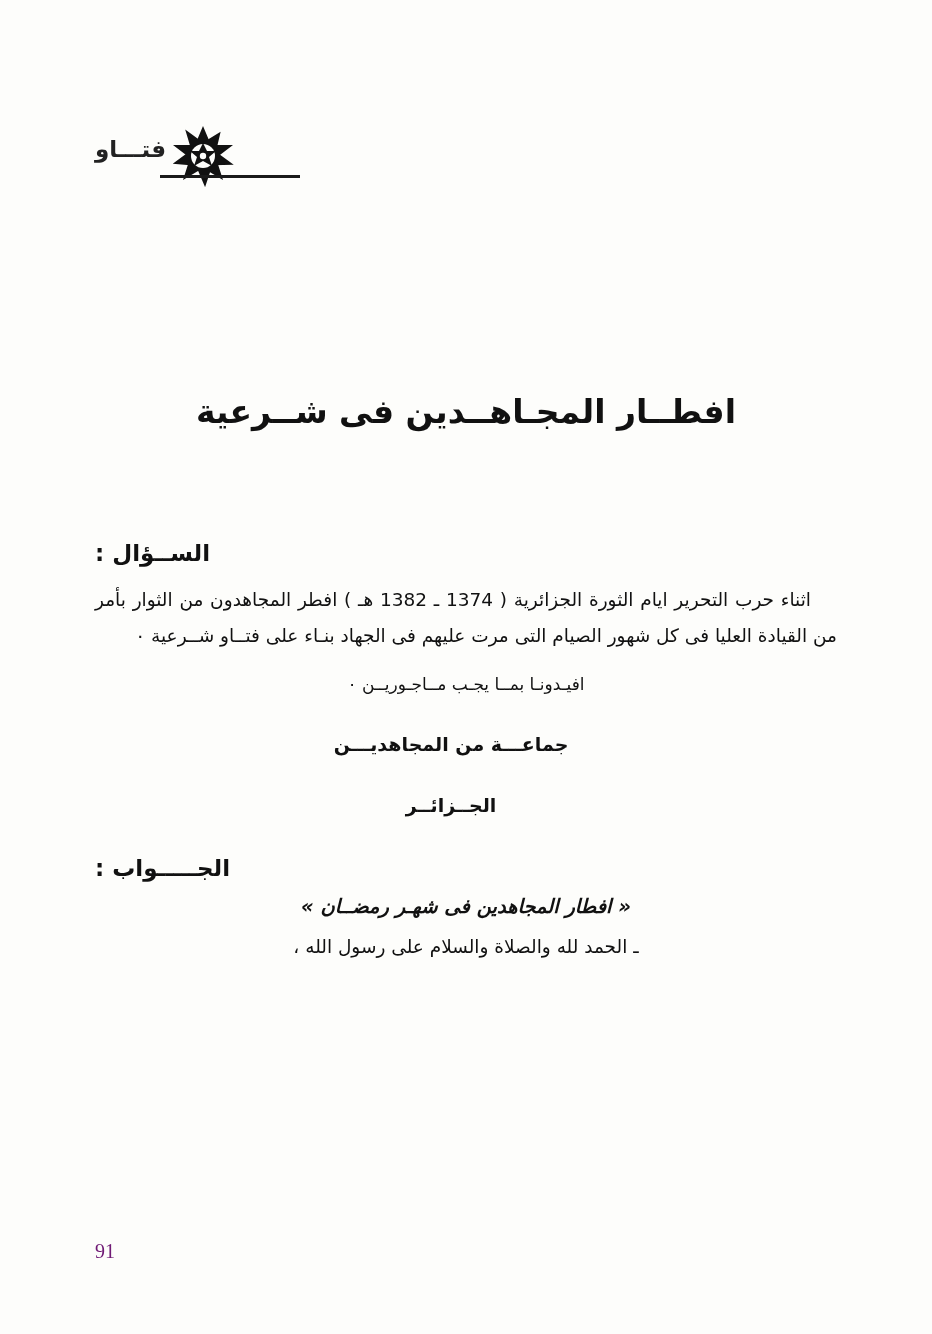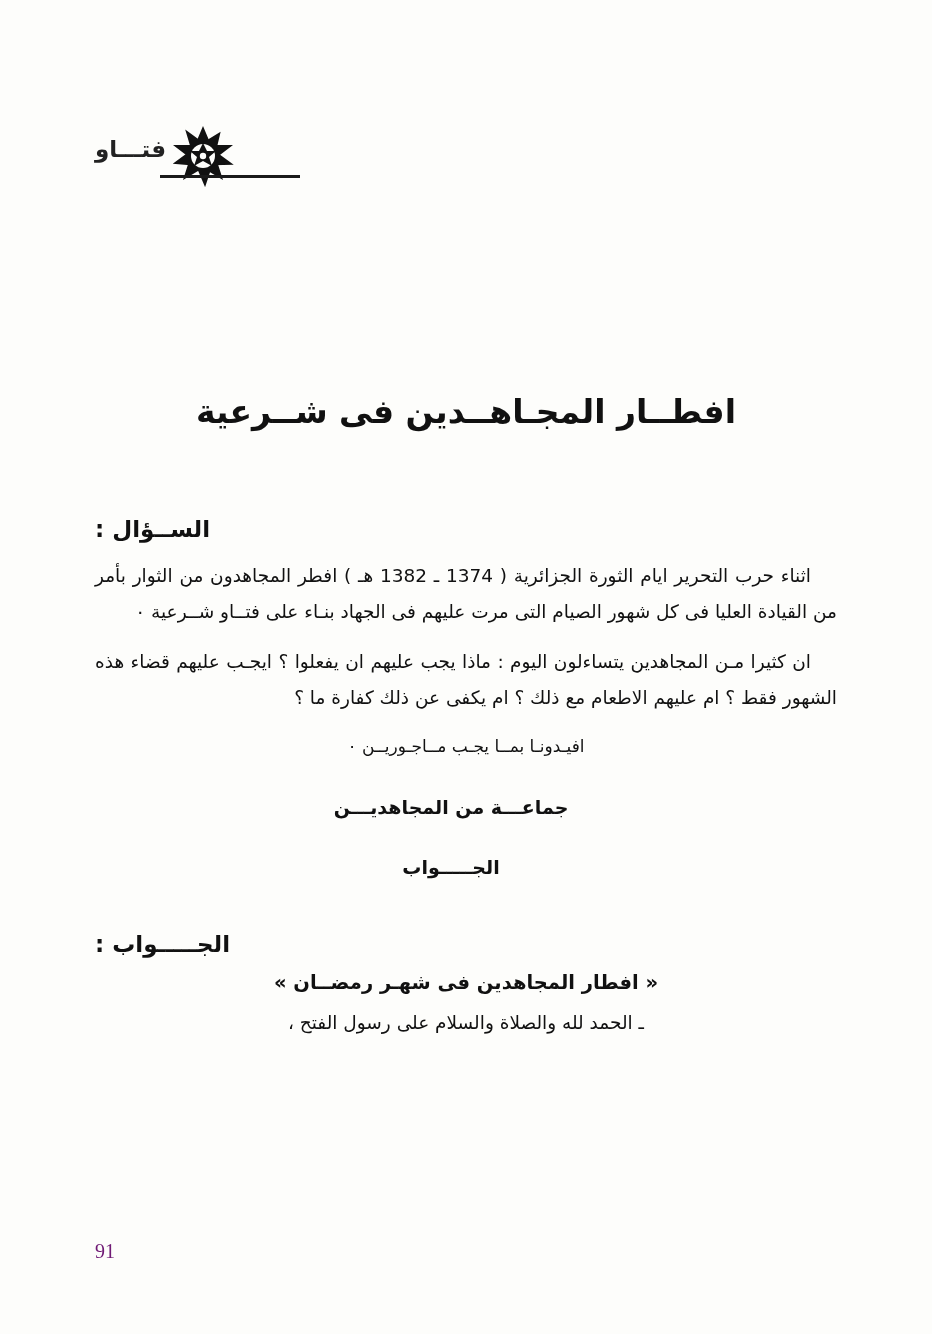--- a/index.html
+++ b/index.html
@@ -63,39 +63,39 @@
     font-size: 33px;
     font-weight: bold;
     letter-spacing: 1px;
     color: #111;
     direction: rtl;
   }
 
   
   .body {
     position: absolute;
-    top: 516px;
+    top: 540px;
     right: 95px;
     left: 95px;
     direction: rtl;
     text-align: justify;
   }
 
   .label-question {
     font-size: 23px;
     font-weight: bold;
     text-align: left;
     margin: 0 0 16px 0;
     letter-spacing: 1px;
   }
   .label-answer {
     font-size: 23px;
     font-weight: bold;
     text-align: left;
-    margin: 48px 0 14px 0;
+    margin: 34px 0 14px 0;
     letter-spacing: 1px;
   }
 
   p.para {
     font-size: 18.5px;
     line-height: 1.95;
     margin: 7px 0 14px 0;
     text-align: justify;
     text-justify: inter-word;
   }
@@ -118,20 +118,21 @@
     padding-right: 30px;
   }
   .signature div { letter-spacing: 1px; margin-top: 28px; }
 
   .answer-heading {
     font-size: 19.5px;
     font-weight: bold;
     text-align: center;
     margin: 6px 0 18px 0;
     letter-spacing: 0.5px;
+    font-style: italic;
   }
 
   .basmala {
     font-size: 18.5px;
     margin: 0 0 12px 0;
     text-align: center;
     letter-spacing: 0.3px;
   }
 
   .page-number {
@@ -164,33 +165,32 @@
   </div>
   <div class="header-rule"></div>
 
   <div class="title">افطــار المجـاهــدين فى شــرعية</div>
 
   <div class="body">
 
     <div class="label-question">الســؤال :</div>
 
     <p class="para indent">اثناء حرب التحرير ايام الثورة الجزائرية ( 1374 ـ 1382 هـ ) افطر المجاهدون من الثوار بأمر من القيادة العليا فى كل شهور الصيام التى مرت عليهم فى الجهاد بنـاء على فتــاو   شــرعية ٠</p>
-    <p class="para indent">ان كثيرا مـن المجاهدين يتساءلون اليوم : ماذا يجب عليهم ان يفعلوا ؟ ايجـب عليهم قضاء هذه الشهور فقط ؟ ام عليهم الاطعام مع ذلك ؟ ام يكفى عن ذلك كفارة ما ؟</p>
 
     <p class="center-note">افيـدونـا بمــا يجـب مــاجـوريــن ٠</p>
 
     <div class="signature">
       <div>جماعـــة من المجاهديـــن</div>
-      <div>الجـــــواب</div>
+      <div>الجــزائــر</div>
     </div>
 
     <div class="label-answer">الجـــــواب :</div>
 
     <div class="answer-heading">« افطار المجاهدين فى شهـر رمضــان »</div>
 
-    <p class="basmala">ـ الحمد لله والصلاة والسلام على رسول الفتح ،</p>
+    <p class="basmala">ـ الحمد لله والصلاة والسلام على رسول الله ،</p>
 
 
   </div>
 
   <div class="page-number">91</div>
 
 </div>
 
 </body></html>

